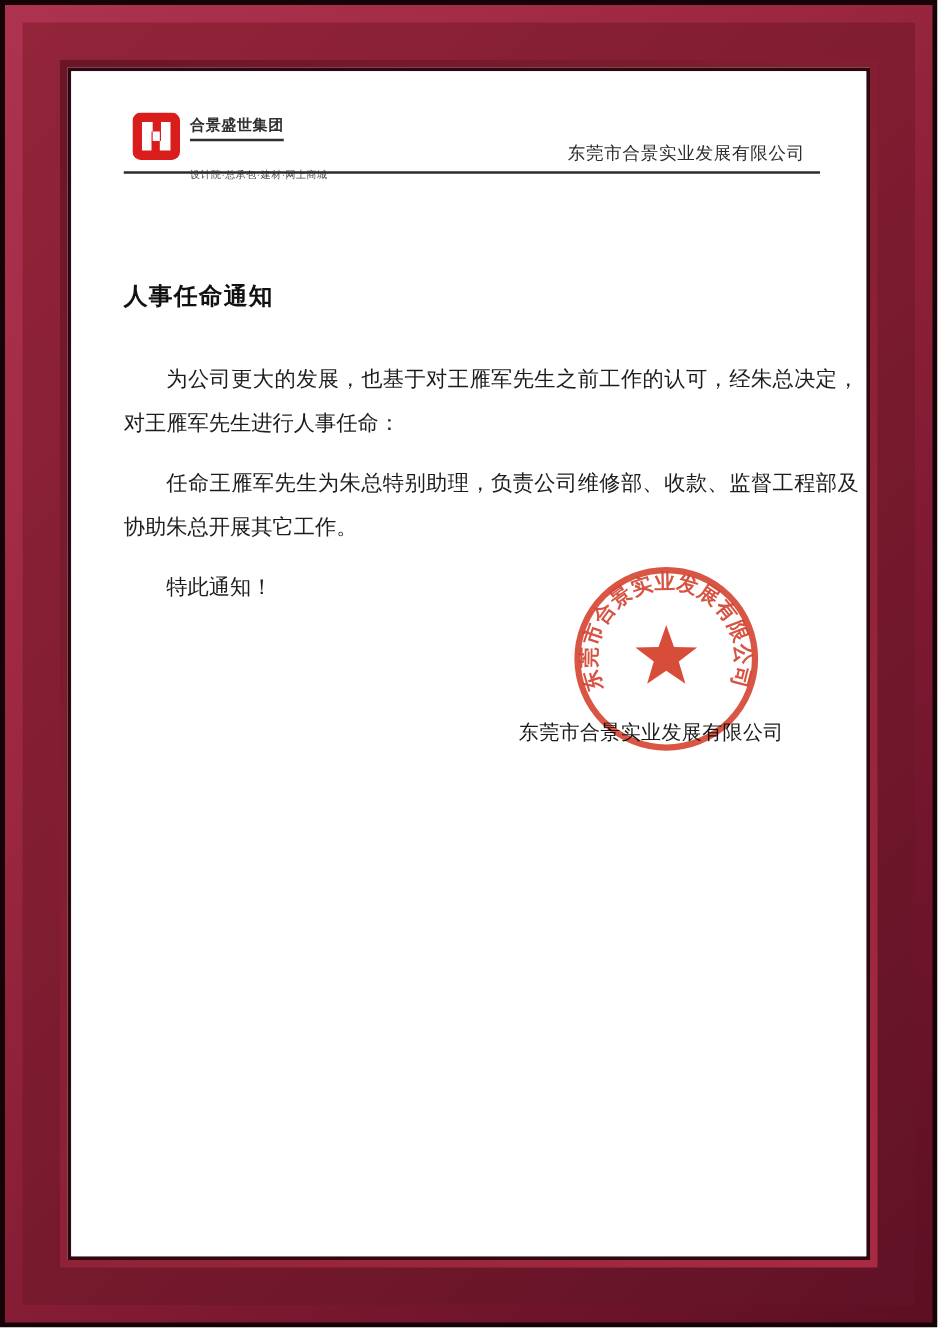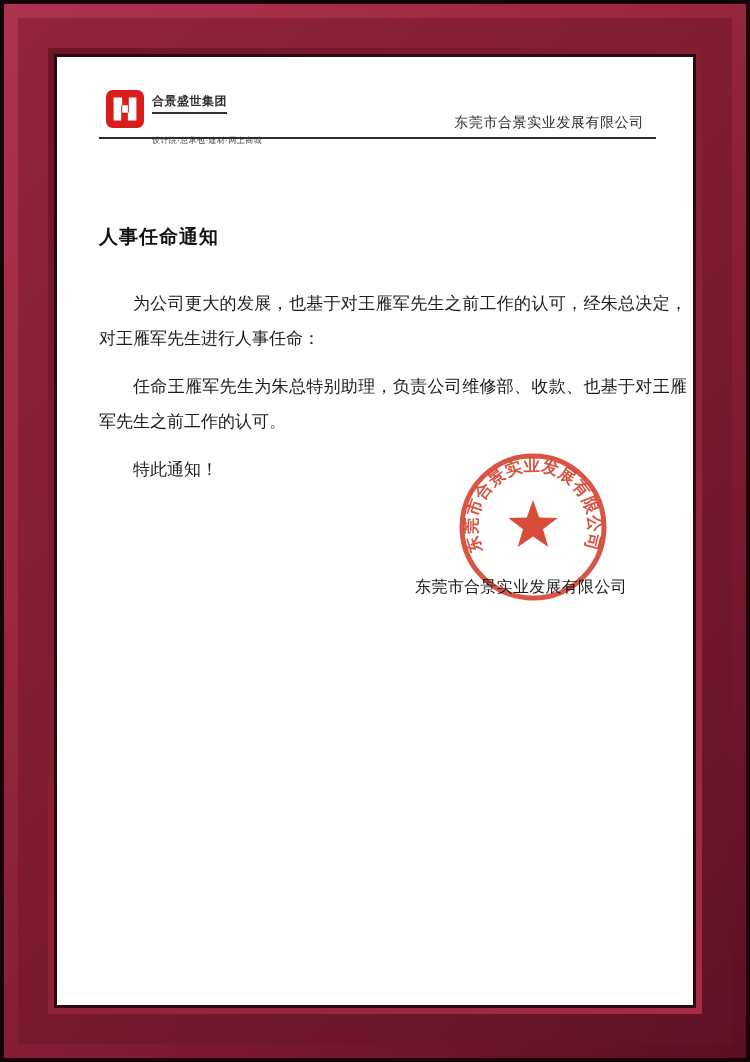--- a/index.html
+++ b/index.html
@@ -72,21 +72,21 @@
         </div>
       </div>
 
       <div class="company-name">东莞市合景实业发展有限公司</div>
       <div class="header-rule"></div>
 
       <div class="doc-title">人事任命通知</div>
 
       <div class="doc-body">
         <p>为公司更大的发展，也基于对王雁军先生之前工作的认可，经朱总决定，对王雁军先生进行人事任命：</p>
-        <p>任命王雁军先生为朱总特别助理，负责公司维修部、收款、也基于对王雁军先生之前工作的认可。</p>
+        <p>任命王雁军先生为朱总特别助理，负责公司维修部、收款、监督工程部及协助朱总开展其它工作。</p>
         <p>特此通知！</p>
       </div>
 
       <div class="sign-company">东莞市合景实业发展有限公司</div>
 
       <div class="seal-wrap">
         <svg viewBox="0 0 170 170" width="170" height="170">
           <circle cx="85" cy="85" r="71" fill="none" stroke="#d2331e" stroke-width="5" opacity="0.9"></circle>
           <defs>
             <path id="sealTextPath" d="M 34.3 108.7 A 56 56 0 1 1 135.7 108.7" fill="none"></path>

